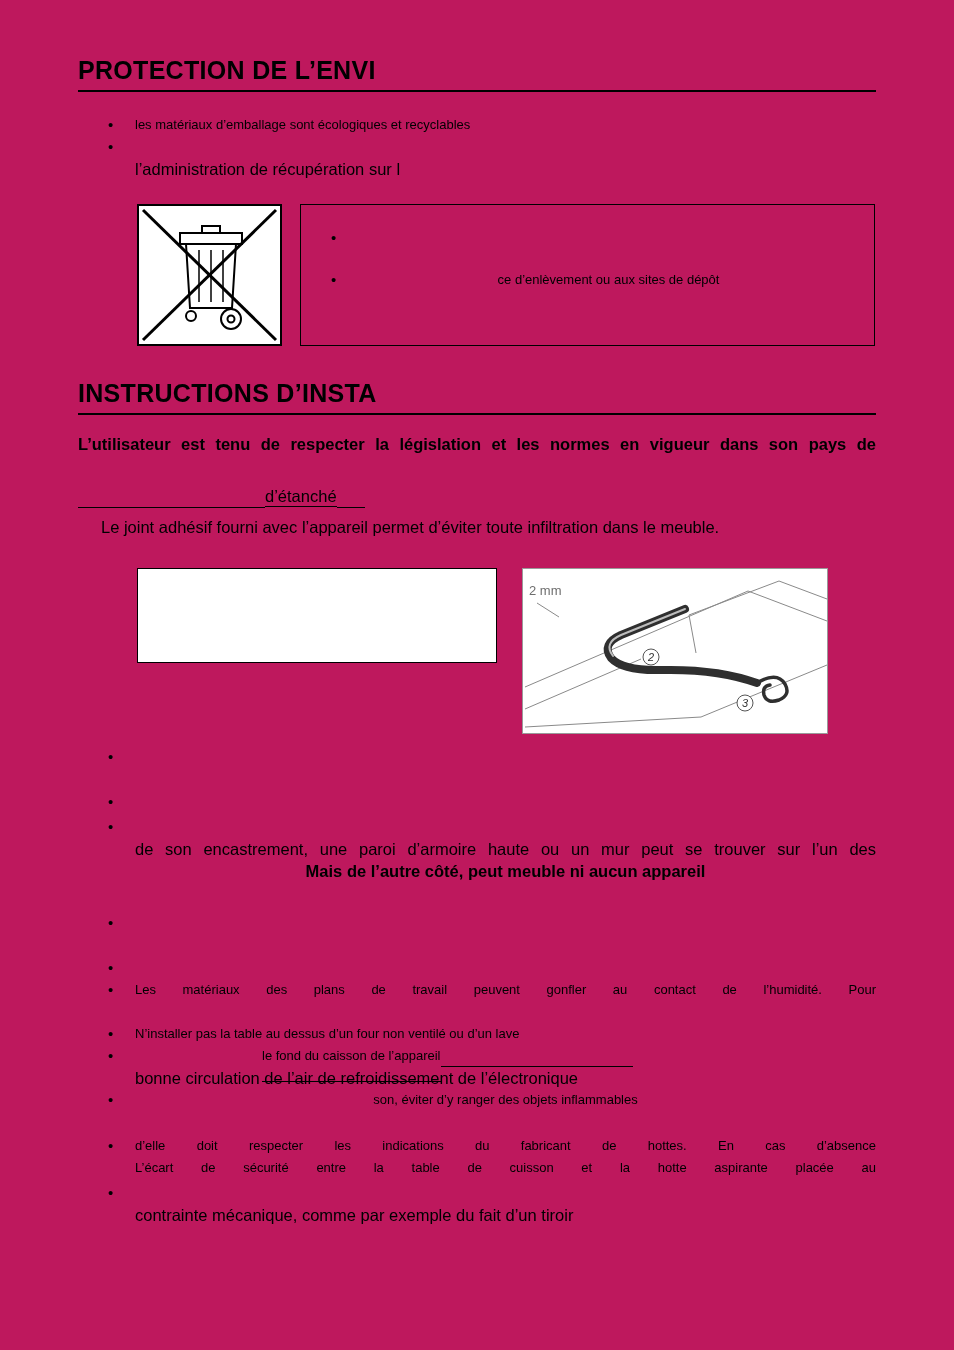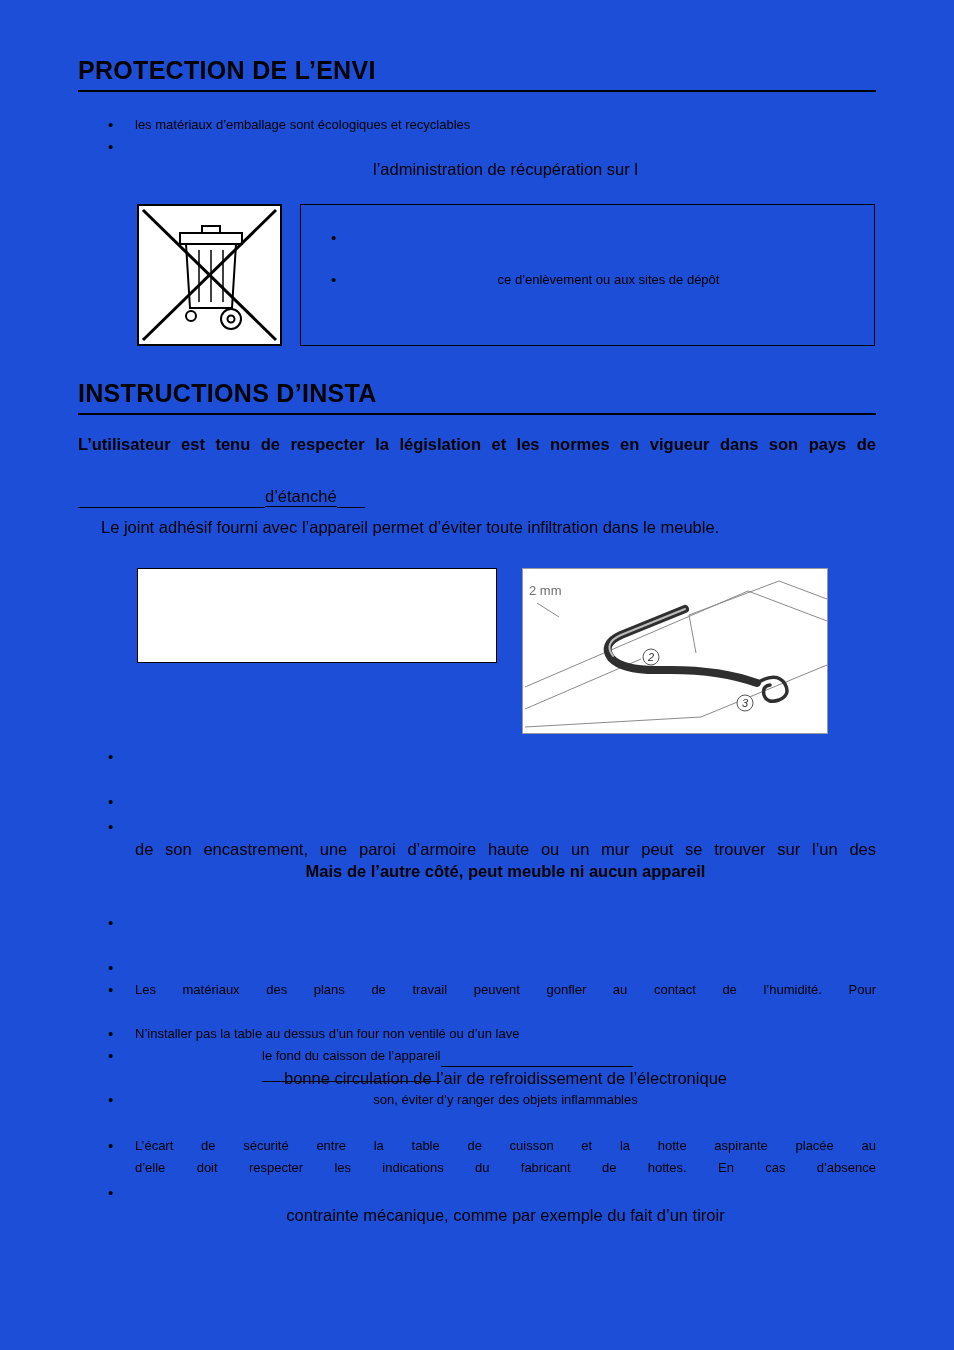--- a/index.html
+++ b/index.html
@@ -1,28 +1,28 @@
 <!DOCTYPE html>
 <html><head>
 <meta charset="utf-8">
 <style>
   * { margin:0; padding:0; box-sizing:border-box; }
   html,body { background:#ffffff; }
   body { font-family:"Liberation Sans", sans-serif; color:#000; }
   .page {
-    position:relative; width:954px; height:1350px; background:#1d4ed8;
+    position:relative; width:954px; height:1350px; background:#be185d;
     padding:55px 78px 0 78px; overflow:hidden;
   }
   .title { font-size:25px; font-weight:bold; letter-spacing:0.3px; line-height:30px; }
   .rule { border-bottom:2px solid #000; margin-top:5px; }
   .txt { font-size:16.5px; line-height:22px; }
   .bullet-row { display:flex; padding-left:30px; }
   .bmark { flex:0 0 27px; width:27px; font-size:15px; line-height:22px; }
   .btext { flex:1; font-size:13px; line-height:22px; }
-  .cont { padding-left:57px; font-size:16.5px; line-height:22px;text-align:center; }
+  .cont { padding-left:57px; font-size:16.5px; line-height:22px; }
   .justify-full { text-align:justify; text-align-last:justify; }
   .right { text-align:center; }
   .bold { font-weight:bold; }
 
   .list1 { margin-top:22px; }
   .boxes1 { margin-top:24px; margin-left:59px; display:flex; align-items:flex-start; }
   .weee-box { width:145px; height:142px; border:2px solid #000; background:#fff; }
   .info-box { width:575px; height:142px; border:1.5px solid #000; margin-left:18px; padding:22px 15px 0 30px; }
   .info-box .bullet-row { padding-left:0; }
   .info-box .row2 { margin-top:20px; }
@@ -181,22 +181,22 @@
     <div class="cont">bonne circulation de l’air de refroidissement de l’électronique</div>
 
     <div class="bullet-row">
       <span class="bmark">•</span>
       <span class="btext right">son, éviter d’y ranger des objets inflammables</span>
     </div>
 
     <div class="bullet-row mt24">
       <span class="bmark">•</span>
       <span class="btext">
+        <div class="justify-full">d’elle doit respecter les indications du fabricant de hottes. En cas d’absence</div>
         <div class="justify-full">L’écart de sécurité entre la table de cuisson et la hotte aspirante placée au</div>
-        <div class="justify-full">d’elle doit respecter les indications du fabricant de hottes. En cas d’absence</div>
       </span>
     </div>
 
     <div class="bullet-row mt3">
       <span class="bmark">•</span>
       <span class="btext"></span>
     </div>
     <div class="cont">contrainte mécanique, comme par exemple du fait d’un tiroir</div>
 
   </div>

